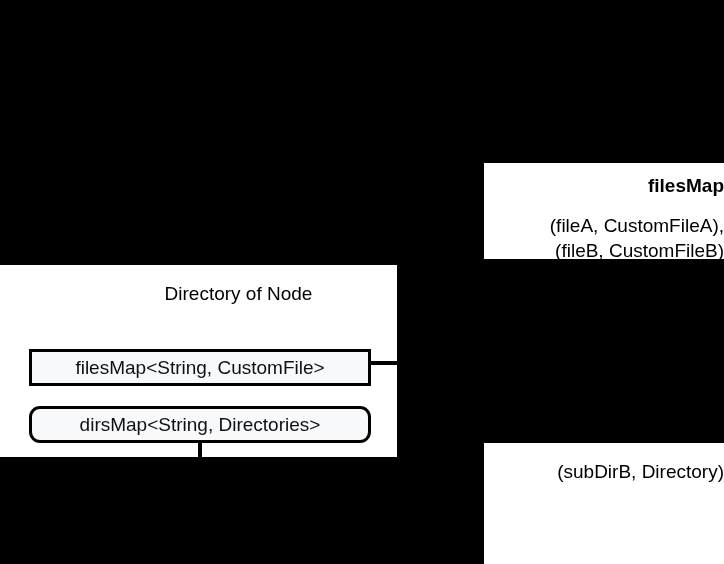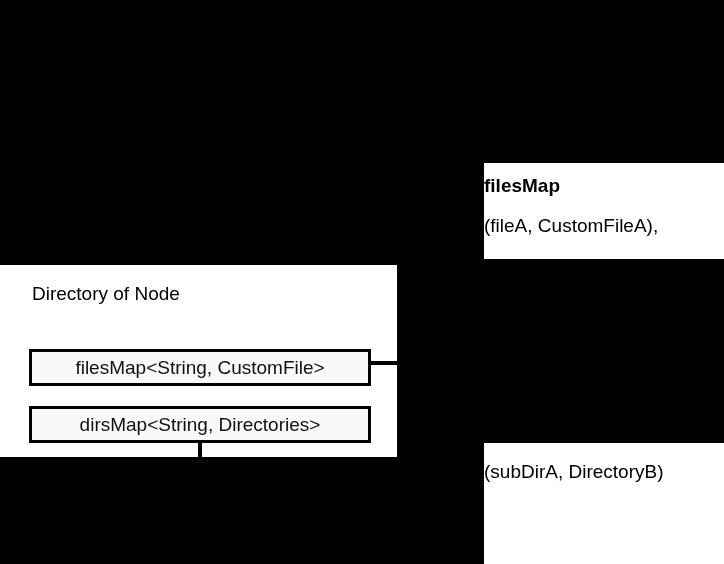--- a/index.html
+++ b/index.html
@@ -23,24 +23,24 @@
     top: 262px;
     width: 400px;
     height: 198px;
     background: #ffffff;
     border: 3px solid #000000;
     border-left: 0;
     box-sizing: border-box;
   }
   .class-title {
     position: absolute;
-    left: 4px;
+    left: 12px;
     top: 17px;
     width: 100%;
-    text-align: left;
+    text-align: center;
     font-size: 19px;
     font-weight: normal;
     color: #000000;
     line-height: 24px;
     white-space: nowrap;
     padding-left: 28px;
   }
 
   .field-box {
     position: absolute;
@@ -54,21 +54,21 @@
     align-items: center;
     justify-content: center;
   }
   .field-box .field-label {
     font-size: 19px;
     color: #101010;
     white-space: nowrap;
     line-height: 22px;
   }
   .field-files { top: 84px; }
-  .field-dirs  { top: 141px; }
+  .field-dirs  { top: 141px; border-radius: 11px; }
 
   
   .conn-files {
     position: absolute;
     left: 371px;
     top: 96px;
     width: 29px;
     height: 4px;
     background: #000000;
   }
@@ -84,21 +84,21 @@
 
   
   .note-box {
     position: absolute;
     left: 481px;
     width: 243px;
     background: #ffffff;
     border: 3px solid #000000;
     border-right: 0;
     box-sizing: border-box;
-    text-align: left;
+    text-align: right;
     color: #000000;
   }
   .note-files {
     top: 160px;
     height: 102px;
   }
   .note-dirs {
     top: 440px;
     height: 124px;
     border-bottom: 0;
@@ -135,20 +135,21 @@
   </div>
 
   <div class="conn-files"></div>
   <div class="conn-dirs"></div>
 </div>
 
 <div class="note-box note-files">
   <div class="note-title">filesMap</div>
   <div class="note-body">
     <span class="note-line">(fileA, CustomFileA),</span>
+    <span class="note-line">(fileB, CustomFileB)</span>
   </div>
 </div>
 
 <div class="note-box note-dirs">
   <div class="note-body">
-    <span class="note-line">(subDirA, DirectoryB)</span>
+    <span class="note-line">(subDirB, Directory)</span>
   </div>
 </div>
 
 </body></html>

